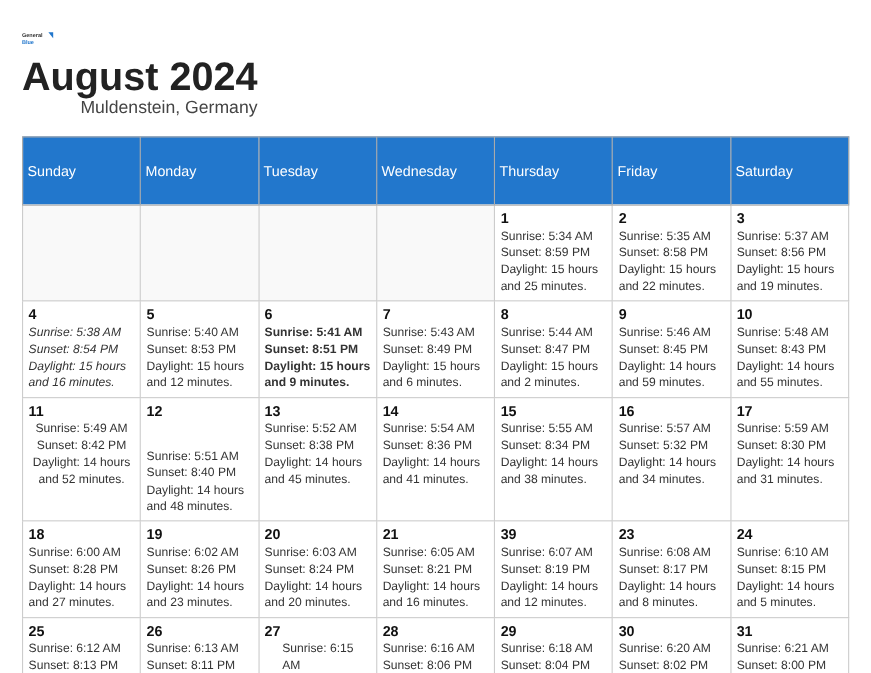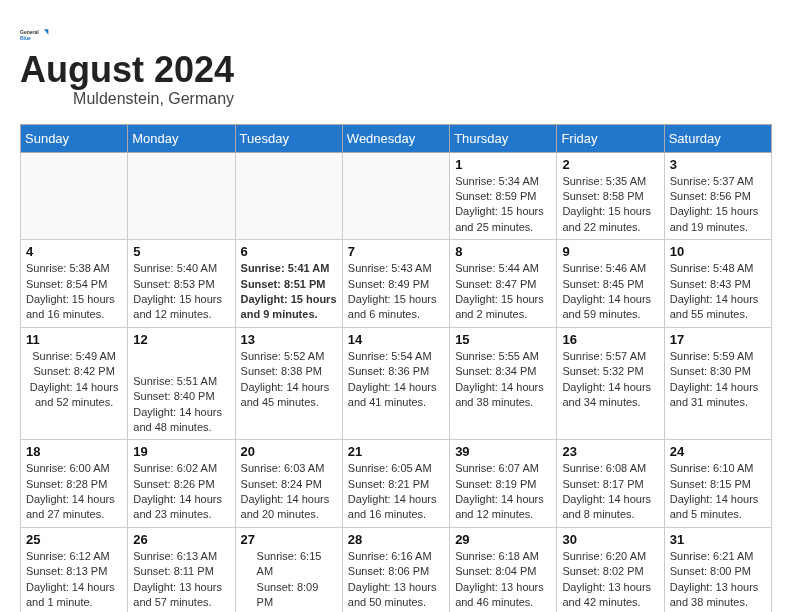--- a/index.html
+++ b/index.html
@@ -40,21 +40,21 @@
       color: #444;
     }
     .calendar {
       width: 100%;
       border-collapse: collapse;
       font-size: 11px;
     }
     .calendar th {
       background-color: #2277cc;
       color: #fff;
-      padding: 6px 4px;
+      padding: 23px 4px;
       text-align: left;
       font-size: 13px;
       font-weight: normal;
       border: 1px solid #aaa;
     }
     .calendar td {
       border: 1px solid #ccc;
       vertical-align: top;
       padding: 4px 5px;
       width: calc(100% / 7);
@@ -142,21 +142,21 @@
           <div class="day-number">3</div>
           <div class="day-info" style="white-space: pre-wrap;">Sunrise: 5:37 AM
 Sunset: 8:56 PM
 Daylight: 15 hours
 and 19 minutes.</div>
         </td>
       </tr>
       <tr>
         <td>
           <div class="day-number">4</div>
-          <div class="day-info" style="white-space: pre-wrap;">Sunrise: 5:38 AM
+          <div class="day-info" style="white-space: pre-wrap; font-style: italic;">Sunrise: 5:38 AM
 Sunset: 8:54 PM
 Daylight: 15 hours
 and 16 minutes.</div>
         </td>
         <td>
           <div class="day-number">5</div>
           <div class="day-info" style="white-space: pre-wrap;">Sunrise: 5:40 AM
 Sunset: 8:53 PM
 Daylight: 15 hours
 and 12 minutes.</div>

